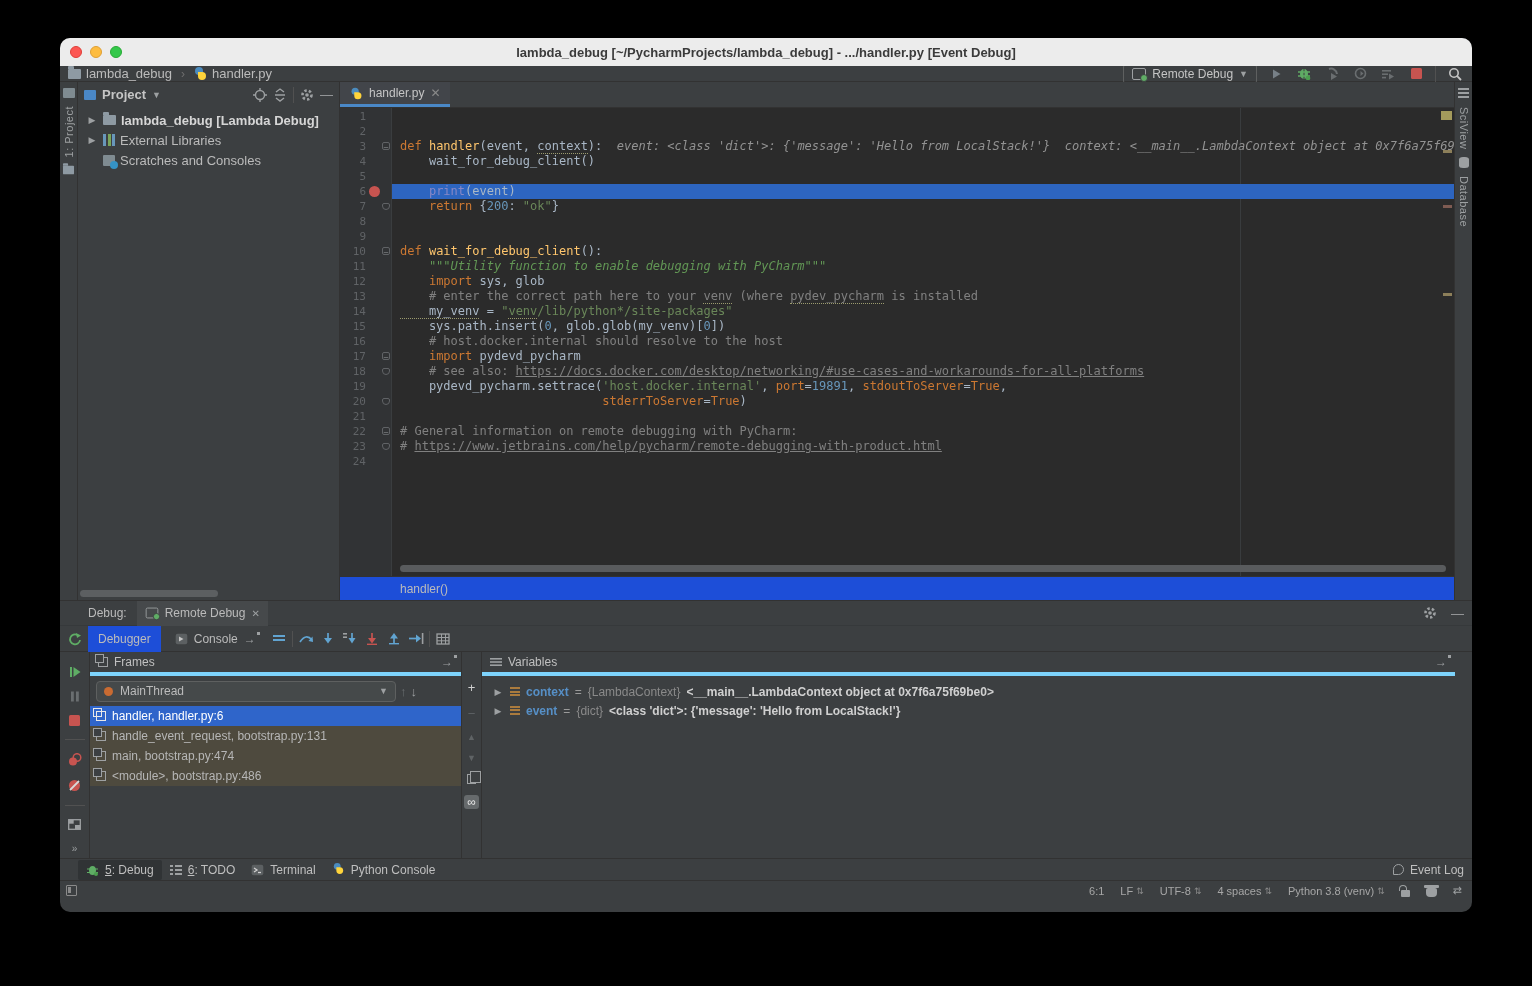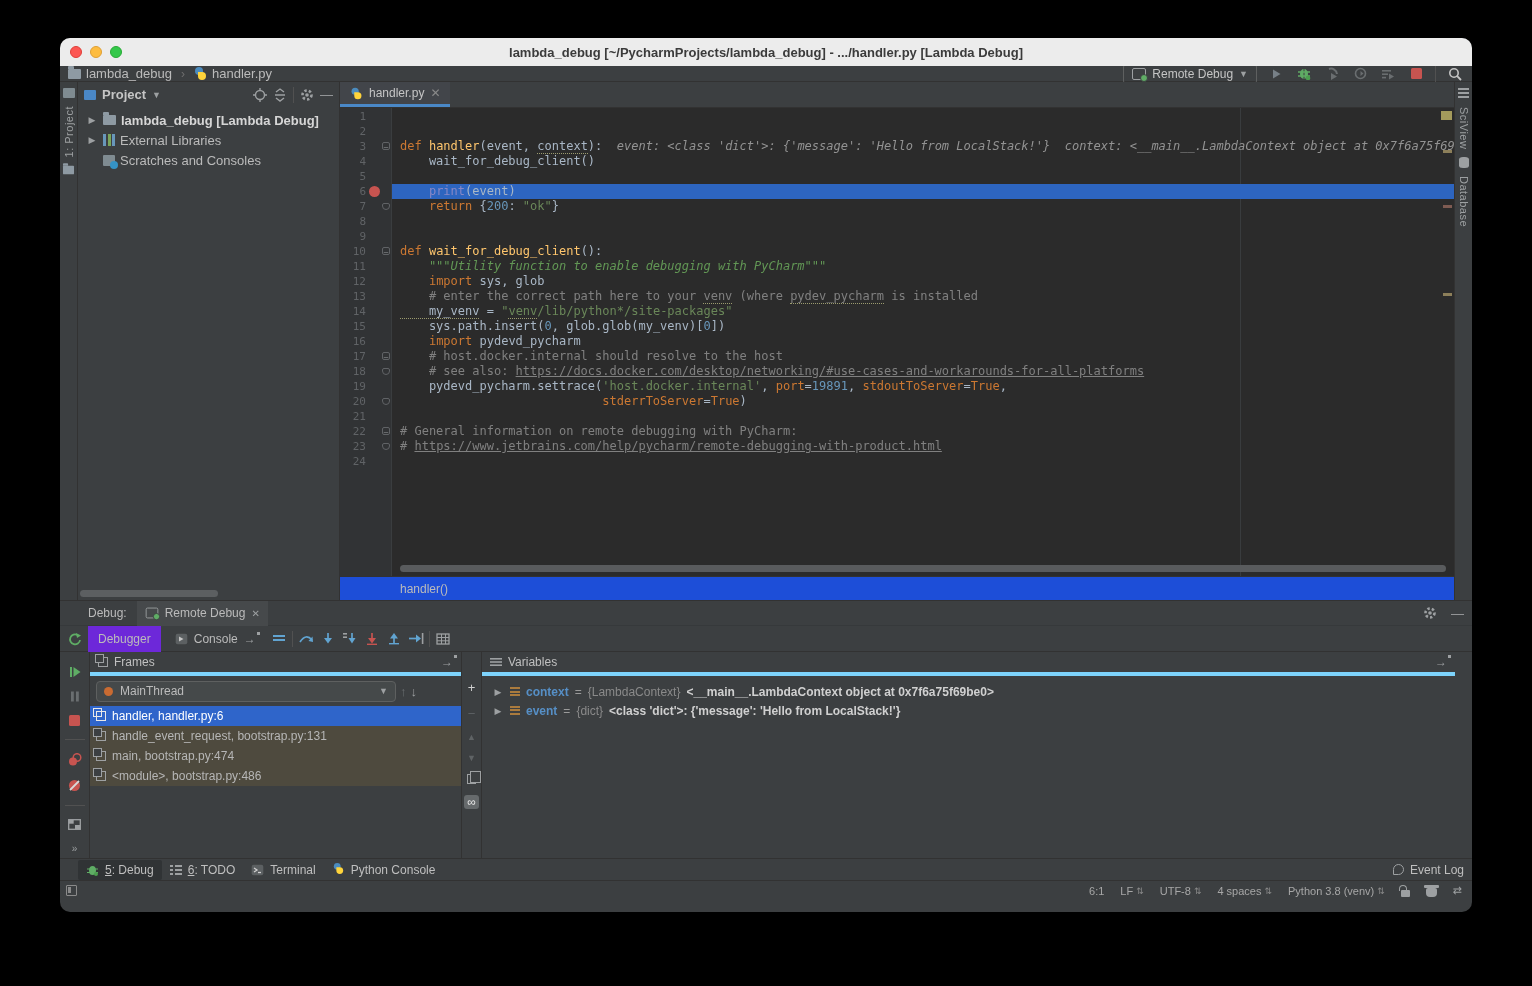--- a/index.html
+++ b/index.html
@@ -85,21 +85,21 @@
   .insp-badge{position:absolute;right:2px;top:3px;width:11px;height:9px;background:#a49b5c;z-index:3;}
   .hscroll{position:absolute;left:60px;right:8px;bottom:4px;height:7px;border-radius:4px;background:#595b5d;z-index:4;}
   .ed-breadcrumb{height:24px;flex:none;border-top:1px solid var(--panel-line);background:#1d4ed8;display:flex;align-items:center;padding-left:60px;font-size:12px;color:#bbbbbb;}
   
   .debug{height:258px;flex:none;border-top:1px solid var(--panel-line);background:var(--panel);display:flex;flex-direction:column;font-size:12px;color:var(--txt);}
   .dbg-head{height:25px;flex:none;display:flex;align-items:center;padding:0 8px 0 28px;gap:10px;border-bottom:1px solid #36393b;}
   .dbg-tab{display:flex;align-items:center;gap:6px;background:#46494b;height:25px;padding:0 8px;}
   .dbg-head .right{margin-left:auto;display:flex;gap:14px;align-items:center;}
   .dbg-toolbar{height:26px;flex:none;display:flex;align-items:center;gap:4px;padding:0 6px;border-bottom:1px solid var(--panel-line);}
   .dbg-toolbar .seg-tab{height:26px;display:flex;align-items:center;gap:6px;padding:0 10px;}
-  .dbg-toolbar .seg-tab.active{background:#6d28d9;}
+  .dbg-toolbar .seg-tab.active{background:#1d4ed8;}
   .jump{color:#9da0a2;font-size:12px;position:relative;}
   .jump:after{content:"";position:absolute;right:-4px;top:0;width:3px;height:3px;background:#9da0a2;}
   .dbg-content{flex:1;display:flex;min-height:0;}
   .dbg-actions{width:30px;flex:none;border-right:1px solid var(--panel-line);display:flex;flex-direction:column;align-items:center;padding-top:14px;gap:13px;}
   .hr{width:20px;height:1px;background:#515151;}
   .frames-panel{width:372px;flex:none;border-right:1px solid var(--panel-line);display:flex;flex-direction:column;}
   .panel-head{height:24px;flex:none;display:flex;align-items:center;gap:6px;padding:0 8px;border-bottom:4px solid #7dd3fc;}
   .panel-head .name{color:#c0c0c0;}
   .panel-head .right{margin-left:auto;}
   .thread-row{height:30px;display:flex;align-items:center;gap:4px;padding:0 6px;flex:none;}
@@ -152,21 +152,21 @@
 <body>
 
 <div class="window">
 
   <div class="titlebar">
     <div class="lights">
       <span class="light r"></span>
       <span class="light y"></span>
       <span class="light g"></span>
     </div>
-    <div class="title-text">lambda_debug [~/PycharmProjects/lambda_debug] - .../handler.py [Lambda Debug]</div>
+    <div class="title-text">lambda_debug [~/PycharmProjects/lambda_debug] - .../handler.py [Event Debug]</div>
   </div>
 
   <div class="navbar">
     <div class="crumb" id="nav-crumbs">
         <span class="ic-folder"></span>
         <span>lambda_debug</span>
         <span class="crumb-sep">›</span>
         <span class="ic-python"></span>
         <span>handler.py</span>
       </div>
@@ -419,22 +419,22 @@
             <div class="line cur"><span class="tk-d">    </span><span class="tk-bi">print</span><span class="tk-d">(event)</span></div>
             <div class="line"><span class="tk-d">    </span><span class="tk-kw">return</span><span class="tk-d"> {</span><span class="tk-num">200</span><span class="tk-d">: </span><span class="tk-str">"ok"</span><span class="tk-d">}</span></div>
             <div class="line"></div>
             <div class="line"></div>
             <div class="line"><span class="tk-kw">def </span><span class="tk-fn">wait_for_debug_client</span><span class="tk-d">():</span></div>
             <div class="line"><span class="tk-doc">    """Utility function to enable debugging with PyCharm"""</span></div>
             <div class="line"><span class="tk-d">    </span><span class="tk-kw">import</span><span class="tk-d"> sys, glob</span></div>
             <div class="line"><span class="tk-cmt">    # enter the correct path here to your </span><span class="tk-cmt tk-typo">venv</span><span class="tk-cmt"> (where </span><span class="tk-cmt tk-typo">pydev_pycharm</span><span class="tk-cmt"> is installed</span></div>
             <div class="line"><span class="tk-d tk-typo">    my_venv</span><span class="tk-d"> = </span><span class="tk-str">"</span><span class="tk-str tk-typo">venv</span><span class="tk-str">/lib/python*/site-packages"</span></div>
             <div class="line"><span class="tk-d">    sys.path.insert(</span><span class="tk-num">0</span><span class="tk-d">, glob.glob(my_venv)[</span><span class="tk-num">0</span><span class="tk-d">])</span></div>
+            <div class="line"><span class="tk-cmt">    # host.docker.internal should resolve to the host</span></div>
             <div class="line"><span class="tk-d">    </span><span class="tk-kw">import</span><span class="tk-d"> pydevd_pycharm</span></div>
-            <div class="line"><span class="tk-cmt">    # host.docker.internal should resolve to the host</span></div>
             <div class="line"><span class="tk-cmt">    # see also: </span><span class="tk-cmt tk-link">https://docs.docker.com/desktop/networking/#use-cases-and-workarounds-for-all-platforms</span></div>
             <div class="line"><span class="tk-d">    pydevd_pycharm.settrace(</span><span class="tk-str">'host.docker.internal'</span><span class="tk-d">, </span><span class="tk-prm">port</span><span class="tk-d">=</span><span class="tk-num">19891</span><span class="tk-d">, </span><span class="tk-prm">stdoutToServer</span><span class="tk-d">=</span><span class="tk-kw">True</span><span class="tk-d">,</span></div>
             <div class="line"><span class="tk-d">                            </span><span class="tk-prm">stderrToServer</span><span class="tk-d">=</span><span class="tk-kw">True</span><span class="tk-d">)</span></div>
             <div class="line"></div>
             <div class="line"><span class="tk-cmt"># General information on remote debugging with PyCharm:</span></div>
             <div class="line"><span class="tk-cmt"># </span><span class="tk-cmt tk-link">https://www.jetbrains.com/help/pycharm/remote-debugging-with-product.html</span></div>
             <div class="line"></div>
           </div>
         <div class="insp-badge"></div>
         <div class="stripe-mark" style="top:42px"></div>

